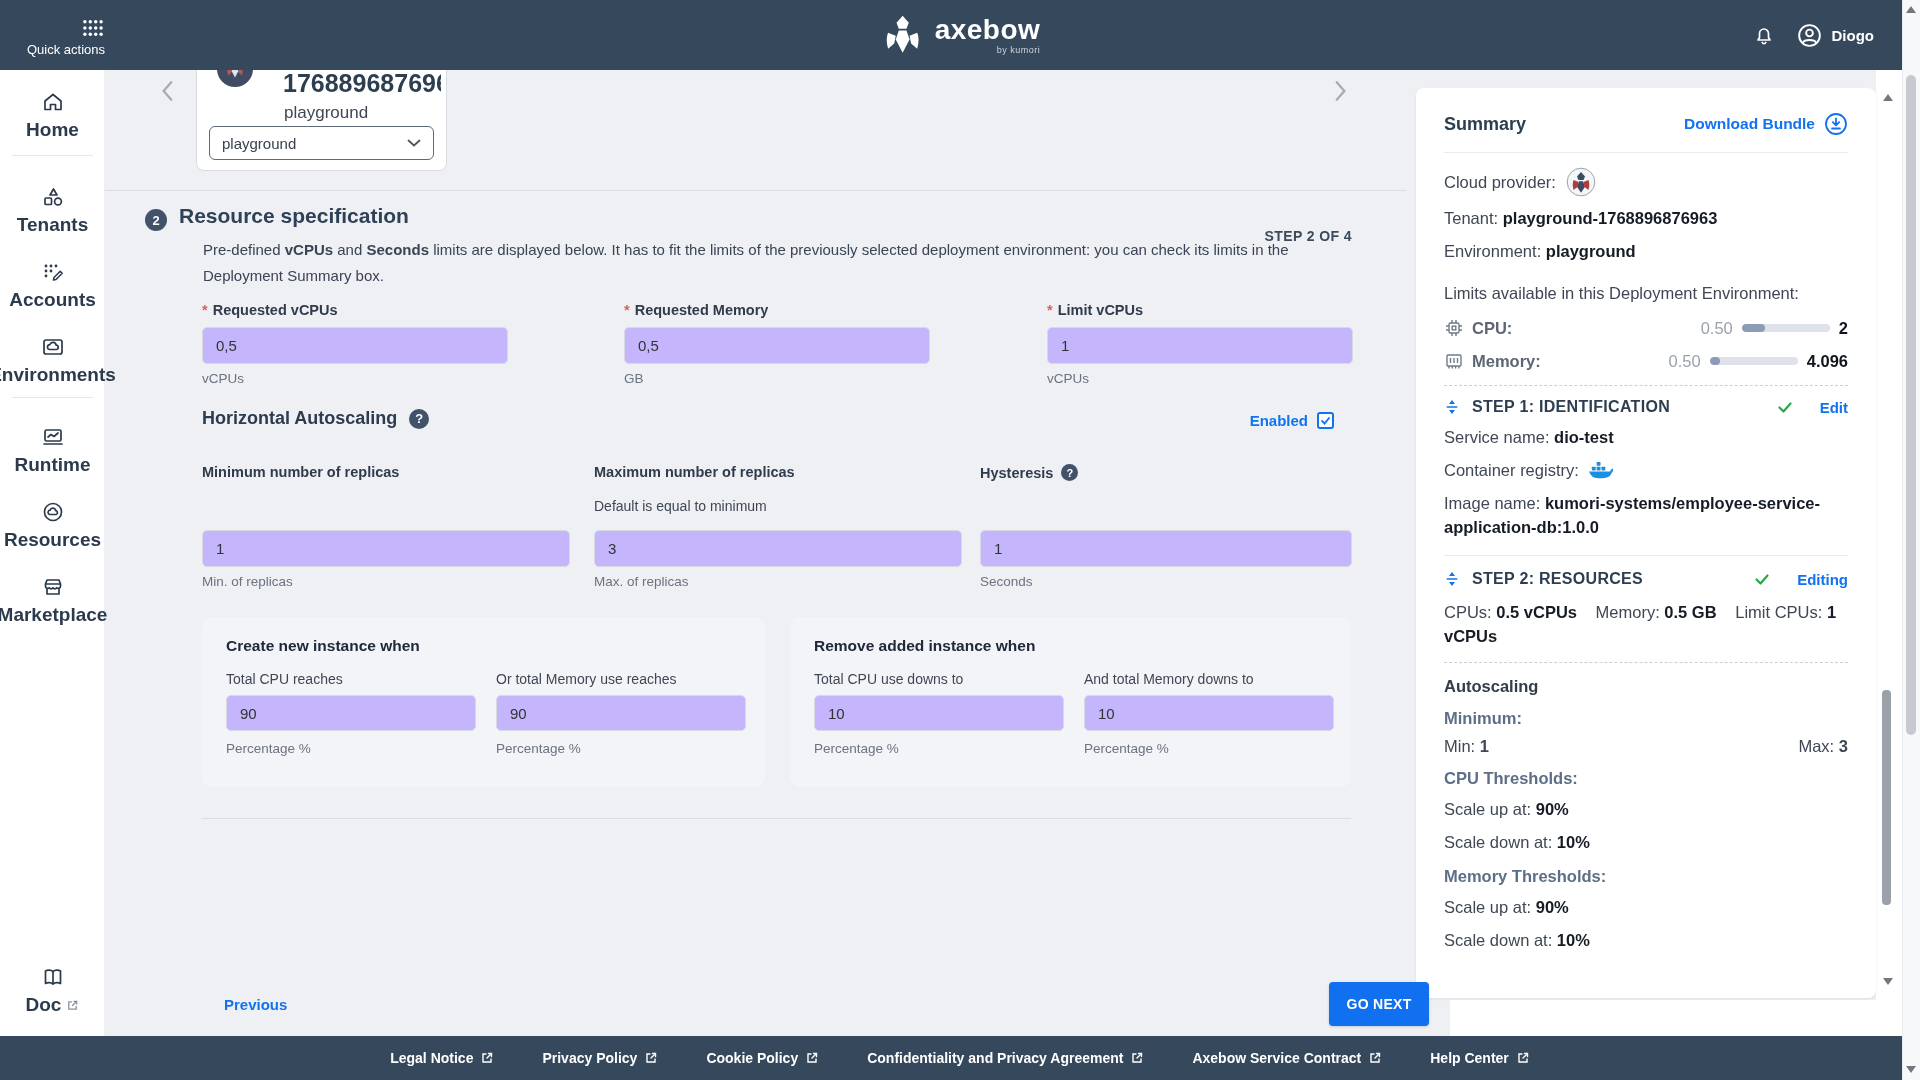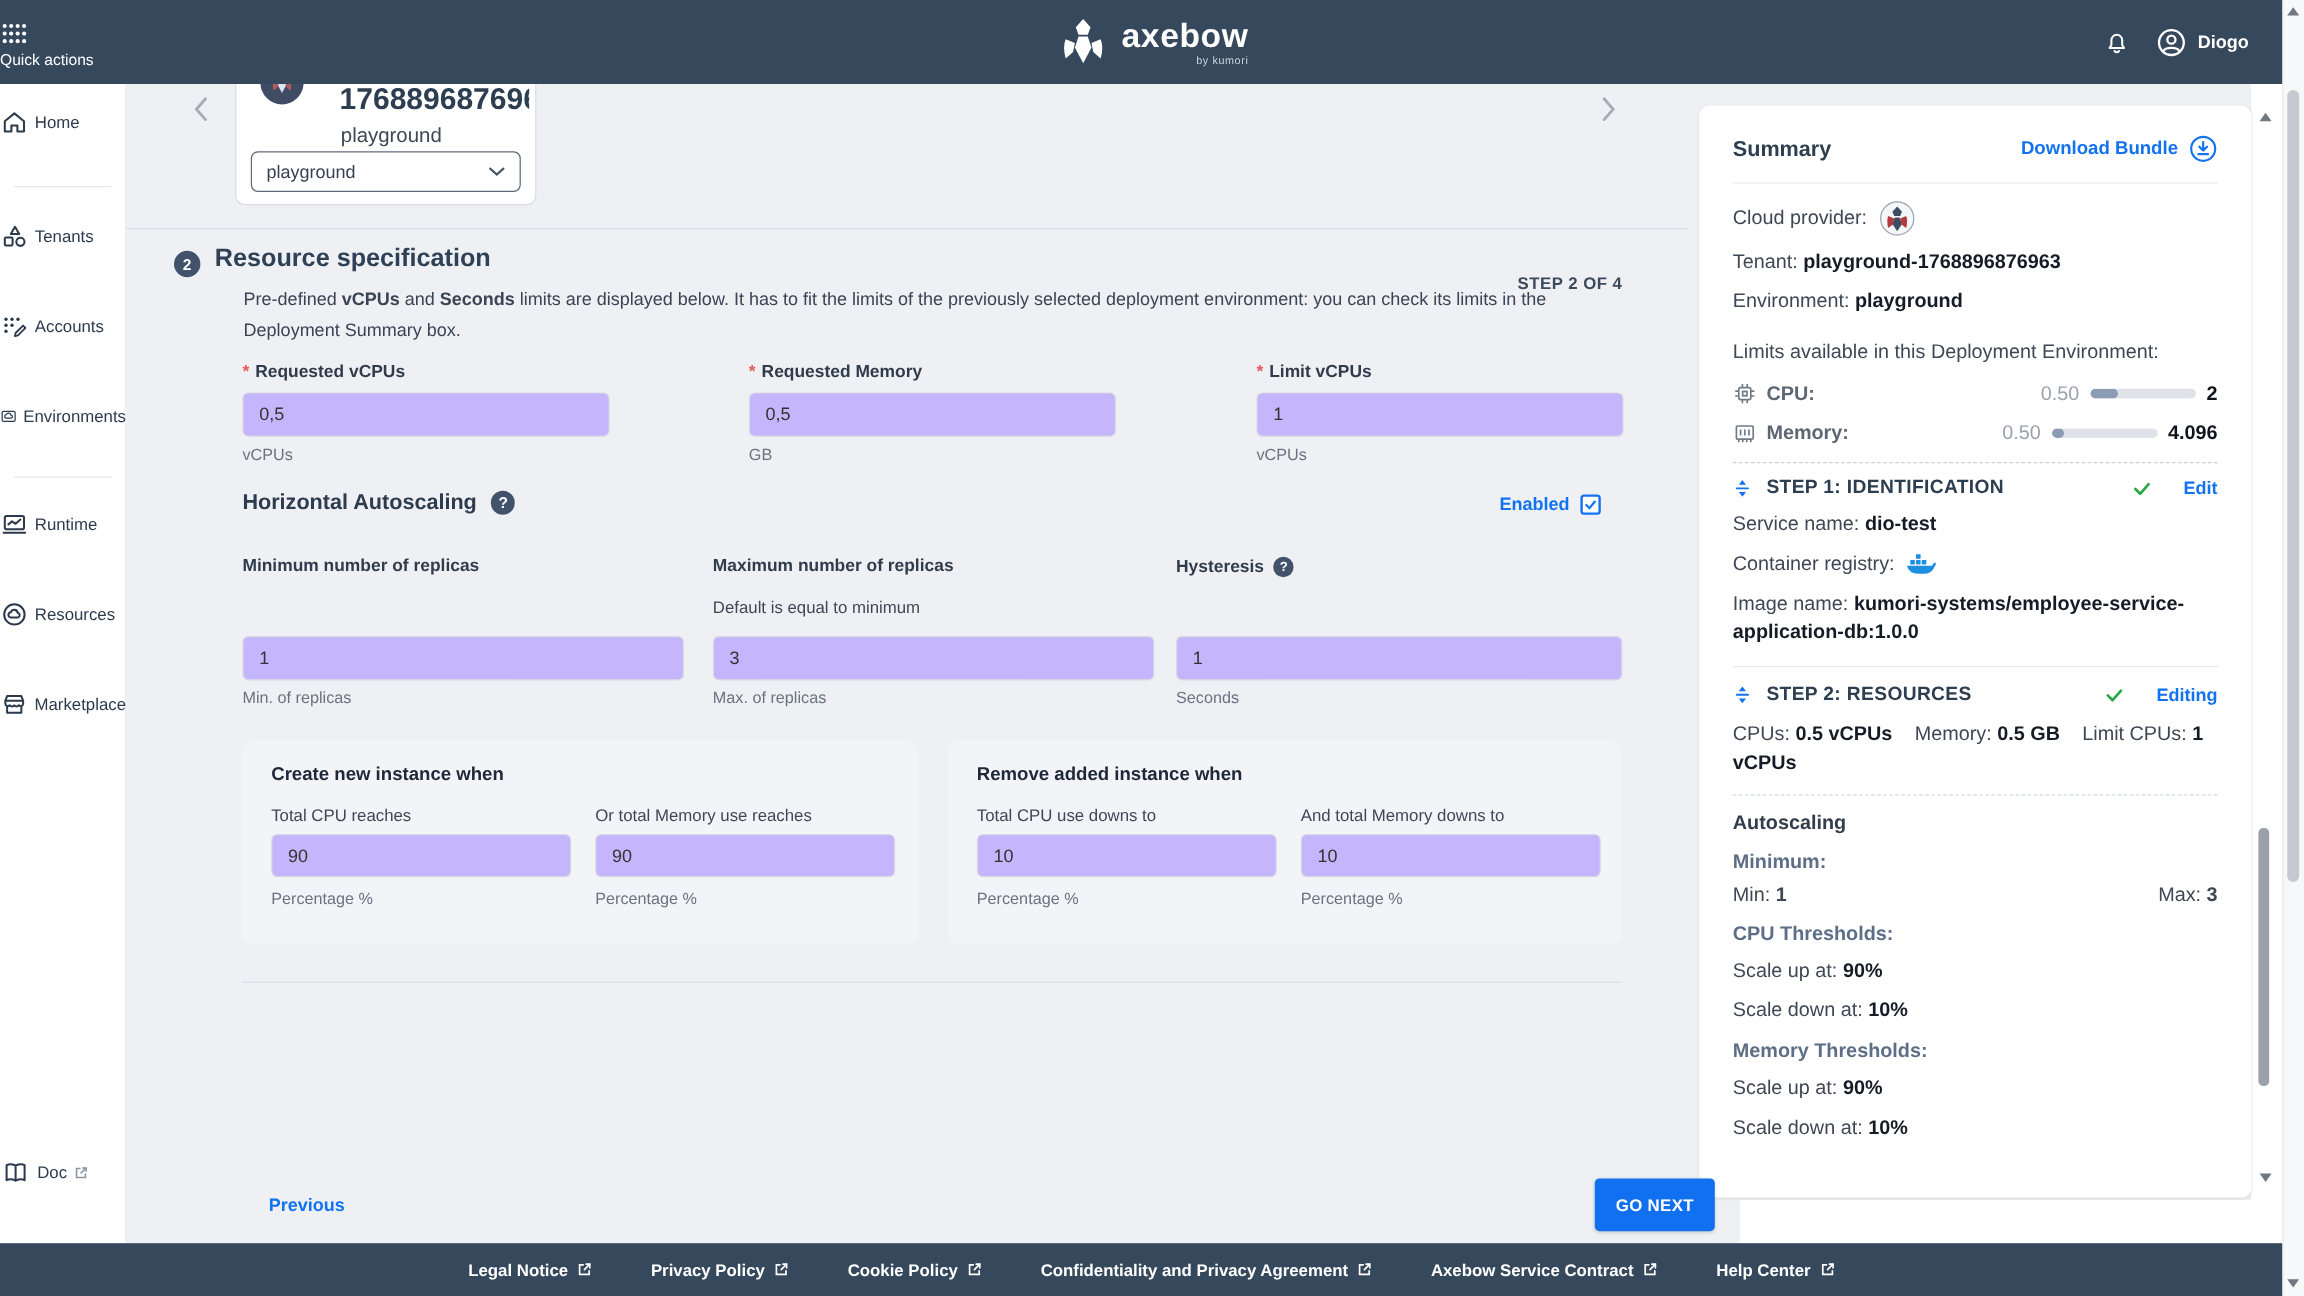--- a/index.html
+++ b/index.html
@@ -1,33 +1,33 @@
 <!DOCTYPE html>
 <html><head>
 <meta charset="utf-8">
 <style>
   * { margin:0; padding:0; box-sizing:border-box; }
   html,body { width:1920px; height:1080px; overflow:hidden; background:#fff;
     font-family:"Liberation Sans", sans-serif; }
 
   
   .topbar { position:absolute; left:0; top:0; width:1920px; height:70px; background:#36485C; z-index:30; }
-  .quick-actions { position:absolute; left:0; top:0; width:105px; height:76px; display:flex; flex-direction:column; align-items:flex-start; justify-content:center; gap:5px; color:#fff; cursor:pointer; }
+  .quick-actions { position:absolute; left:0; top:0; width:105px; height:76px; display:flex; flex-direction:column; align-items:flex-end; justify-content:center; gap:5px; color:#fff; cursor:pointer; }
   .quick-actions span { font-size:13px; }
   .brand { position:absolute; left:50%; top:50%; transform:translate(-50%,-50%); display:flex; align-items:center; gap:9px; color:#fff; }
   .brand-words { display:flex; flex-direction:column; align-items:flex-end; line-height:1; }
   .brand-text { font-size:28px; font-weight:800; letter-spacing:.5px; }
   .brand-sub { font-size:9px; color:#cdd5de; margin-top:2px; letter-spacing:.5px; }
   .topbar-right { position:absolute; right:46px; top:0; height:70px; display:flex; align-items:center; gap:20px; color:#fff; }
   .user { display:flex; align-items:center; gap:9px; font-size:15px; font-weight:600; cursor:pointer; }
   .bell { cursor:pointer; display:flex; }
 
   
   .sidebar { position:absolute; left:0; top:70px; width:105px; height:966px; background:#fff; border-right:1px solid #edeff2; z-index:20; }
-  .side-item { position:absolute; left:0; width:105px; display:flex; flex-direction:row; align-items:center; gap:5px; color:#2B3A4D; font-size:14px; cursor:pointer; }
+  .side-item { position:absolute; left:0; width:105px; display:flex; flex-direction:column; align-items:center; gap:5px; color:#2B3A4D; font-size:19px; cursor:pointer;font-weight:bold; }
   .side-div { position:absolute; left:12px; width:81px; height:1px; background:#e4e7eb; }
   .doc-line { display:flex; align-items:center; gap:5px; }
 
   
   .content-bg { position:absolute; left:105px; top:70px; width:1815px; height:966px; background:#EEF0F4; }
   .main { position:absolute; left:105px; top:70px; width:1301px; height:966px; overflow:hidden; }
 
   .chev-btn { position:absolute; cursor:pointer; }
   .env-card { position:absolute; left:91px; top:-32px; width:251px; height:133px; background:#fff; border:1px solid #d9dde3; border-radius:8px; }
   .env-icon { position:absolute; left:20px; top:12px; width:36px; height:36px; border-radius:50%; background:#3F4C63; display:flex; align-items:center; justify-content:center; }

